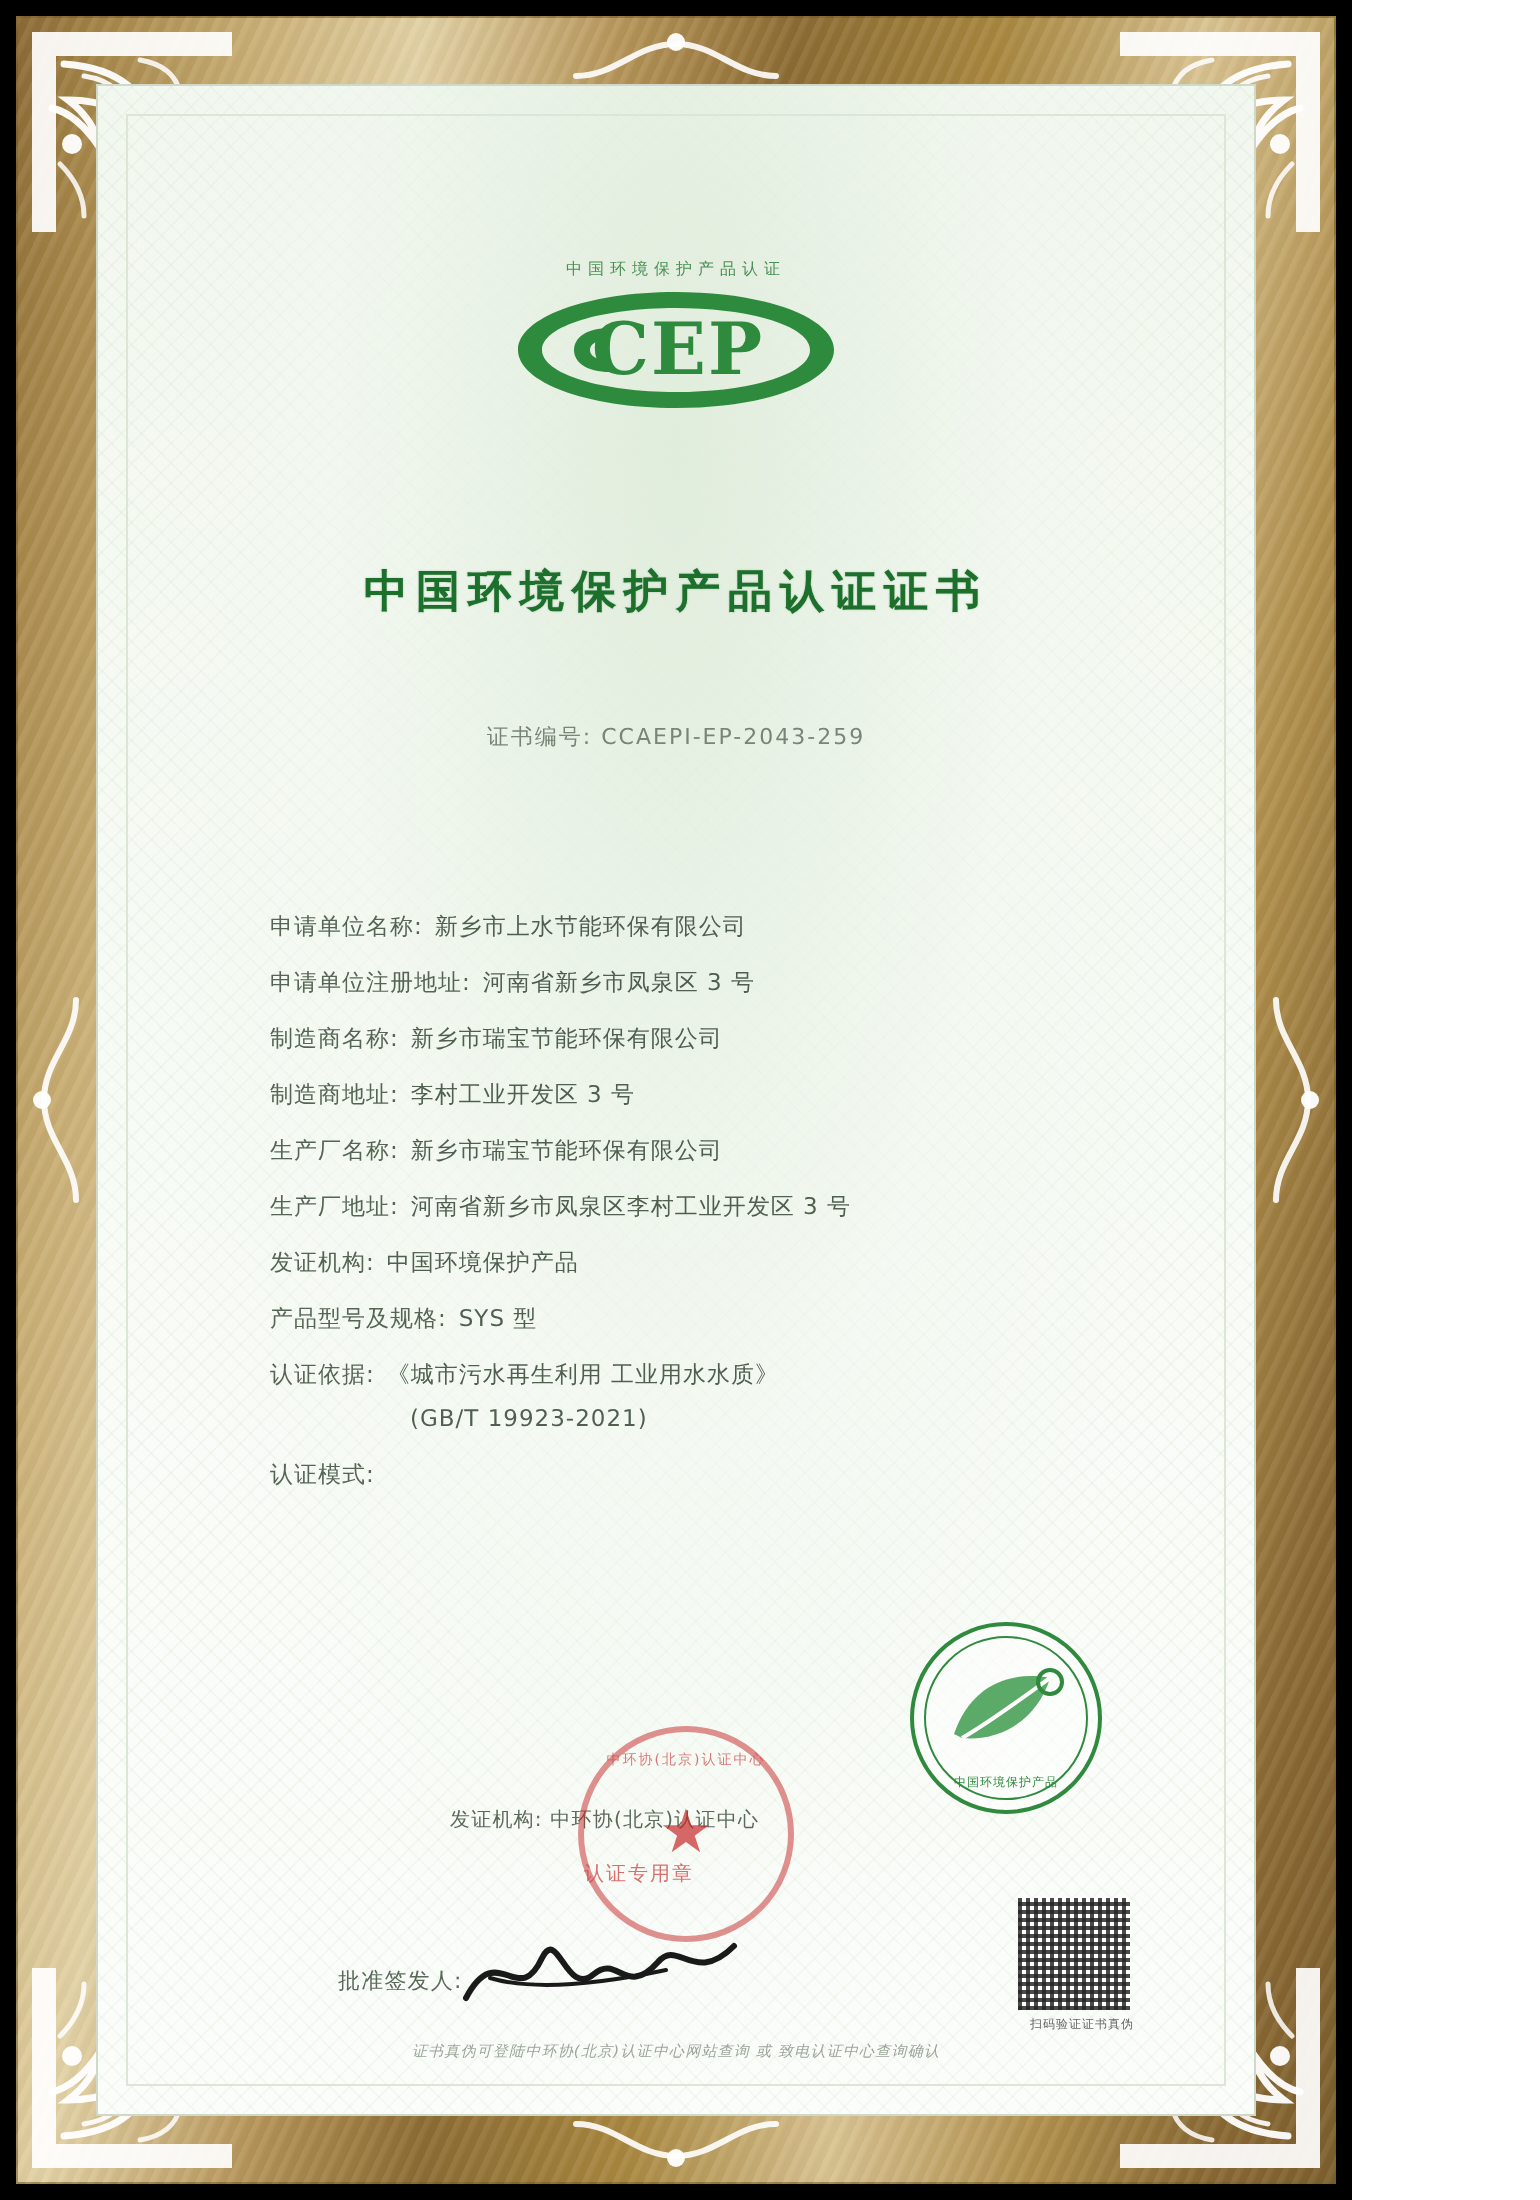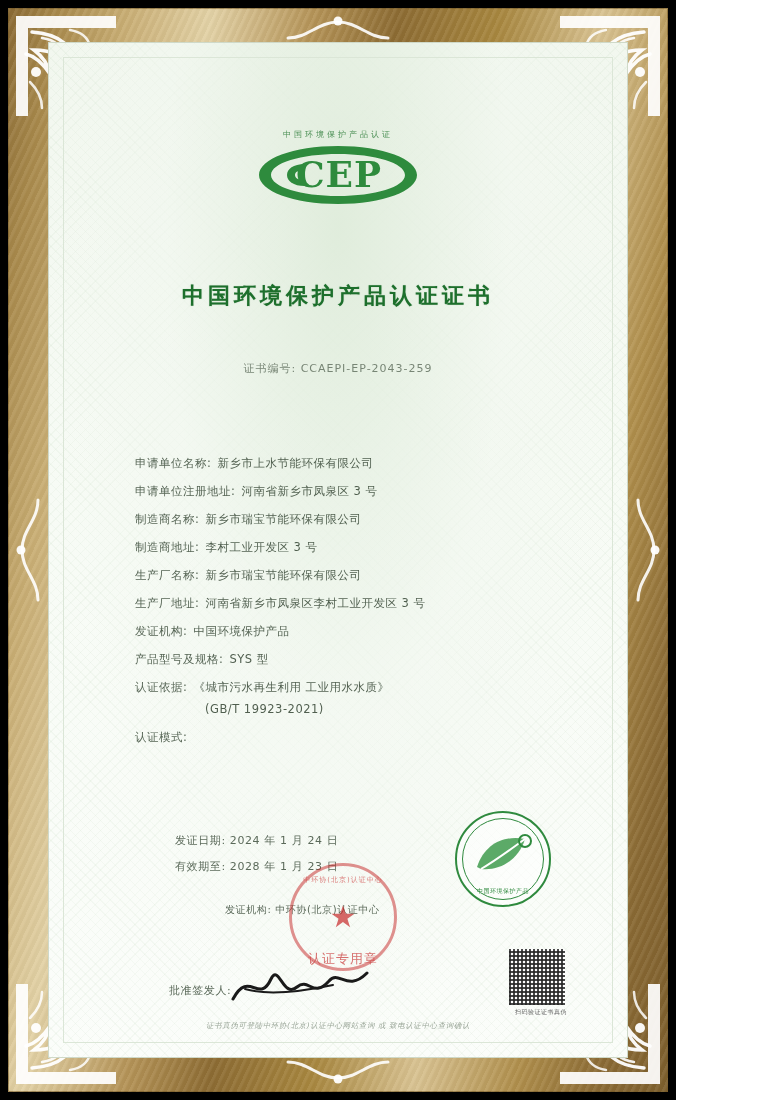--- a/index.html
+++ b/index.html
@@ -244,23 +244,23 @@
     left: 50%; top: 50%;
     transform: translate(-50%,-50%);
     color: #c62828;
     font-size: 30px;
     line-height: 1;
     opacity: .85;
   }
   .seal .seal-text {
     position: absolute;
     left: 0; right: 0;
-    bottom: 0;
-    text-align: center;
-    font-size: 13px;
+    bottom: 24px;
+    text-align: left;
+    font-size: 10px;
     color: #c62828;
     letter-spacing: 1px;
     opacity: .8;
   }
   .seal .seal-text-top {
     position: absolute;
     left: 0; right: 0;
     top: 9px;
     text-align: center;
     font-size: 7px;
@@ -470,30 +470,20 @@
           <span class="field-value">《城市污水再生利用 工业用水水质》</span>
         </div>
         <div class="field-row indent">
           <span class="field-value">(GB/T 19923-2021)</span>
         </div>
         <div class="field-row">
           <span class="field-label">认证模式:</span>
         </div>
       </div>
 
-      <div class="dates">
-        <div>
-          <span>发证日期:</span>
-          <span>2024 年 1 月 24 日</span>
-        </div>
-        <div>
-          <span>有效期至:</span>
-          <span>2028 年 1 月 23 日</span>
-        </div>
-      </div>
 
       <div class="issuer">
         <span>发证机构:</span>
         <span>中环协(北京)认证中心</span>
       </div>
 
       <div class="seal">
         <div class="seal-text-top">中环协(北京)认证中心</div>
         <div class="star">★</div>
         <div class="seal-text">认证专用章</div>

